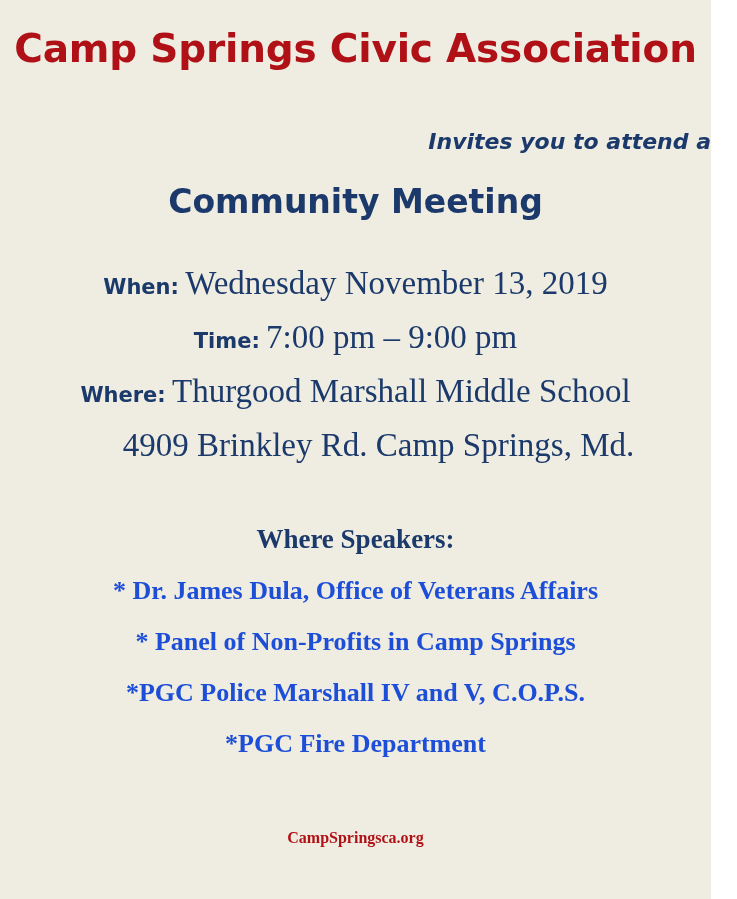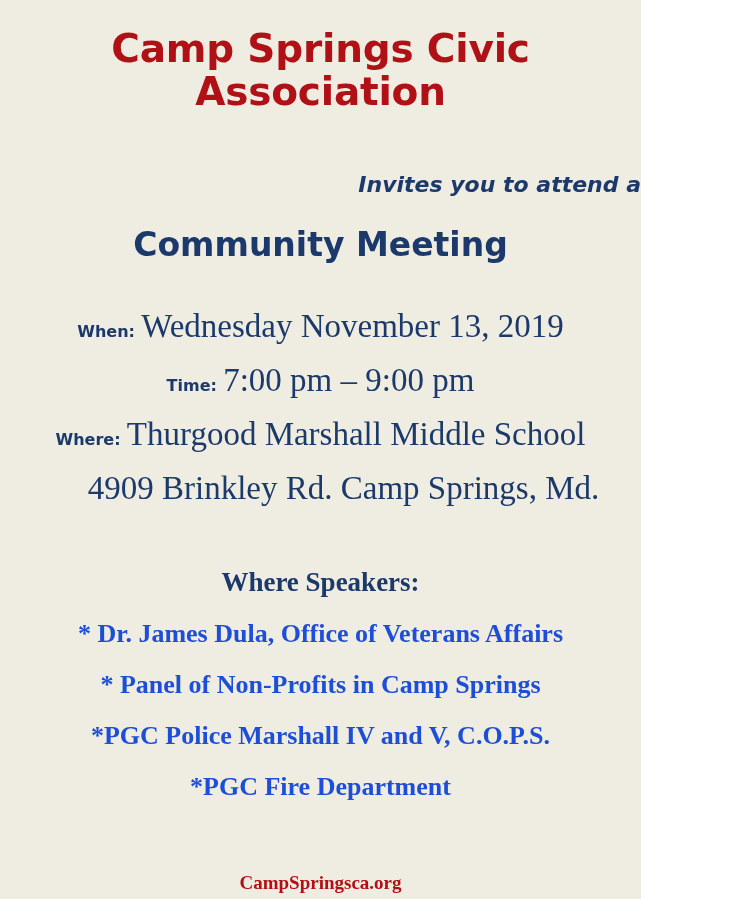--- a/index.html
+++ b/index.html
@@ -8,21 +8,21 @@
   }
   body {
     width: 737px;
     height: 899px;
     background: #ffffff;
     font-family: "Liberation Serif", serif;
     overflow: hidden;
   }
   .flyer {
     position: relative;
-    width: 641px;
+    width: 711px;
     height: 899px;
     background: #efece1;
     box-sizing: border-box;
     padding: 0;
   }
   .org-title {
     text-align: center;
     color: #b01116;
     font-family: "DejaVu Sans", sans-serif;
     font-weight: bold;
@@ -54,21 +54,21 @@
   .detail-row {
     text-align: center;
     color: #1b3a6b;
     font-size: 25px;
     line-height: 1.0;
     margin-bottom: 21px;
   }
   .detail-label {
     font-family: "DejaVu Sans", sans-serif;
     font-weight: bold;
-    font-size: 16px;
+    font-size: 21px;
     color: #1b3a6b;
   }
   .detail-value {
     font-family: "Liberation Serif", serif;
     font-size: 33px;
     color: #1b3a6b;
   }
   .detail-row.indented {
     padding-left: 46px;
     margin-bottom: 15px;
@@ -87,21 +87,21 @@
     font-family: "Liberation Serif", serif;
     font-weight: bold;
     font-size: 26px;
     margin-top: 21px;
   }
   .website {
     text-align: center;
     color: #b01116;
     font-family: "Liberation Serif", serif;
     font-weight: bold;
-    font-size: 19px;
+    font-size: 16px;
     margin-top: 70px;
   }
 </style>
 </head>
 <body>
 
 <div class="flyer">
 
   <div class="org-title">Camp Springs Civic Association</div>
 

